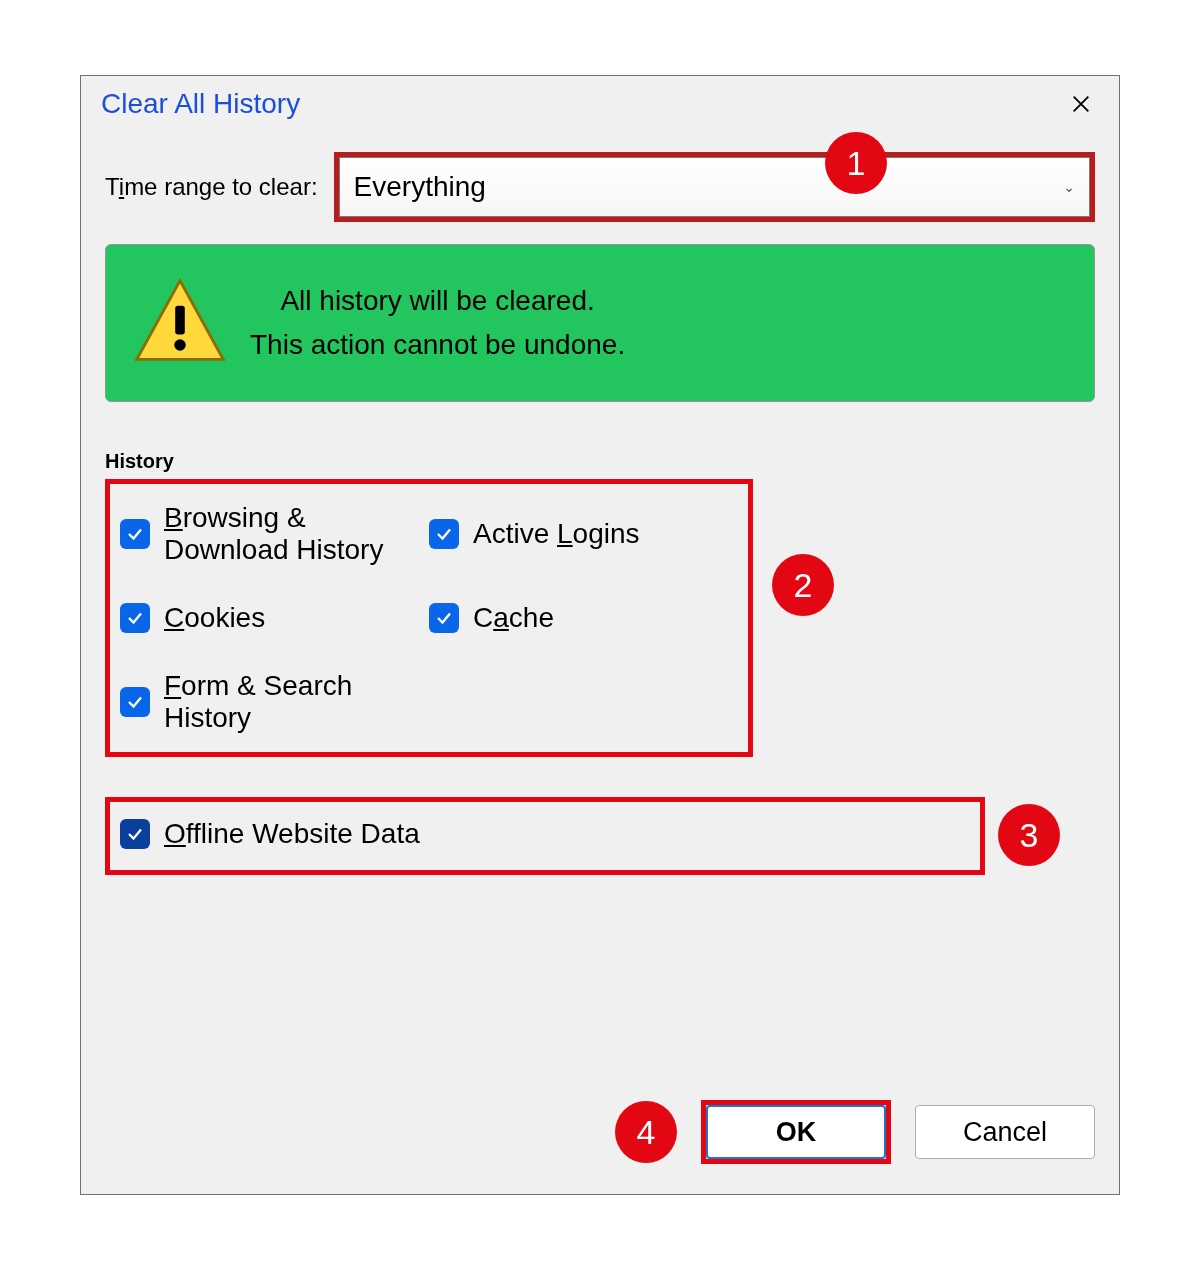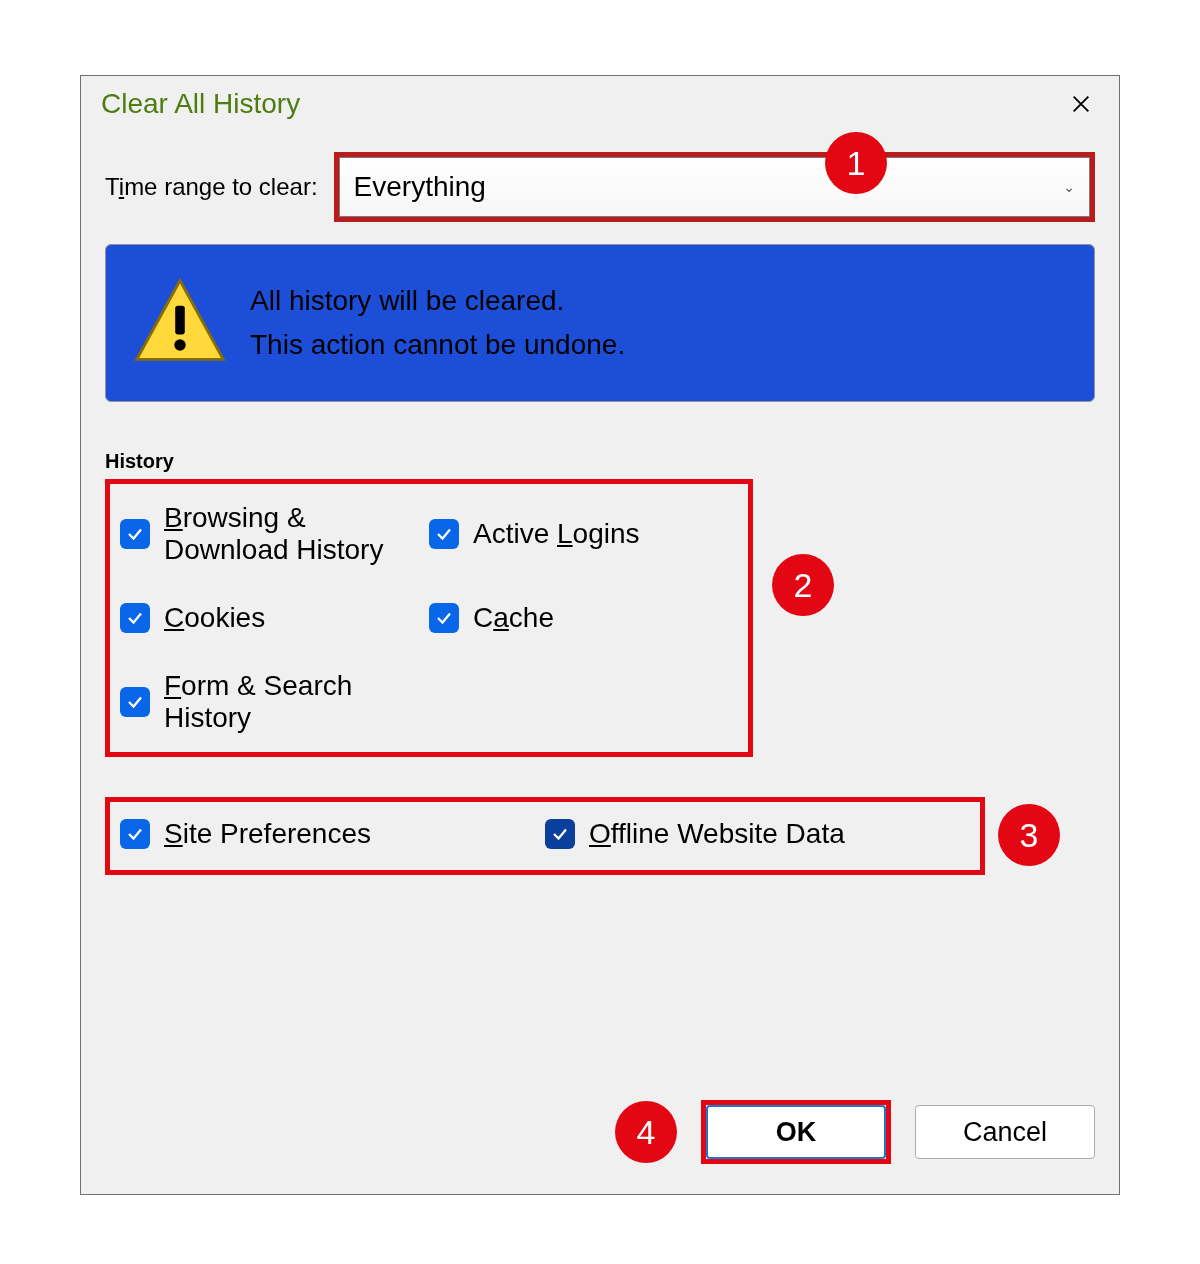--- a/index.html
+++ b/index.html
@@ -17,21 +17,21 @@
     left: 80px; top: 75px;
     width: 1040px; height: 1120px;
     background: #f0f0f0;
     border: 1px solid #707070;
   }
   .titlebar {
     display: flex; align-items: center; justify-content: space-between;
     padding: 0 8px 0 20px;
     height: 56px;
     font-size: 28px;
-    color: #4d7c0f;
+    color: #1d4ed8;
   }
   .close-btn {
     width: 60px; height: 40px;
     display: flex; align-items: center; justify-content: center;
     font-size: 28px; color: #000;
     cursor: pointer;
   }
   .close-btn svg { width: 22px; height: 22px; }
   .content { padding: 20px 24px 0 24px; position: relative; }
   .row-time {
@@ -51,25 +51,26 @@
     width: 100%; height: 100%;
     border: 1px solid #7a7a7a;
     background: linear-gradient(#fff,#f6f6f6);
     display: flex; align-items: center; justify-content: space-between;
     padding: 0 14px;
     font-size: 28px;
   }
   .select-box .chev { font-size: 14px; color: #5a5a5a; }
   .warn-box {
     border: 1px solid #969696;
-    background: #1d4ed8;
+    background: #22c55e;
     border-radius: 6px;
     display: flex; align-items: center; gap: 22px;
     padding: 28px 26px;
     margin-bottom: 48px;
+    text-align: center;
   }
   .warn-icon svg { width: 96px; height: 96px; }
   .warn-text { font-size: 28px; line-height: 44px; }
   .sect-head { font-size: 20px; font-weight: 700; margin: 0 0 6px 0; }
   .group-frame {
     border: 5px solid #e30613;
     padding: 18px 10px 18px 10px;
     display: grid;
     grid-template-columns: 1fr 1fr;
     row-gap: 36px;
@@ -196,28 +197,20 @@
           </span>
         <span class="cb-label"><span></span><span class="u">F</span><span>orm &amp; Search History</span></span>
       </div>
       <div class="callout" style="right:-86px; top:70px;">
           <span>2</span>
         </div>
     </div>
 
     <div class="group-frame data" style="width:880px;">
       <div class="cb-row">
-        <span class="cb blue">
-            <svg viewBox="0 0 24 24">
-              <path d="M4 12 L10 18 L20 6" stroke="#fff" stroke-width="3" fill="none"></path>
-            </svg>
-          </span>
-        <span class="cb-label"><span></span><span class="u">S</span><span>ite Preferences</span></span>
-      </div>
-      <div class="cb-row">
         <span class="cb darkblue">
             <svg viewBox="0 0 24 24">
               <path d="M4 12 L10 18 L20 6" stroke="#fff" stroke-width="3" fill="none"></path>
             </svg>
           </span>
         <span class="cb-label"><span></span><span class="u">O</span><span>ffline Website Data</span></span>
       </div>
       <div class="callout" style="right:-80px; top:2px;">
           <span>3</span>
         </div>

